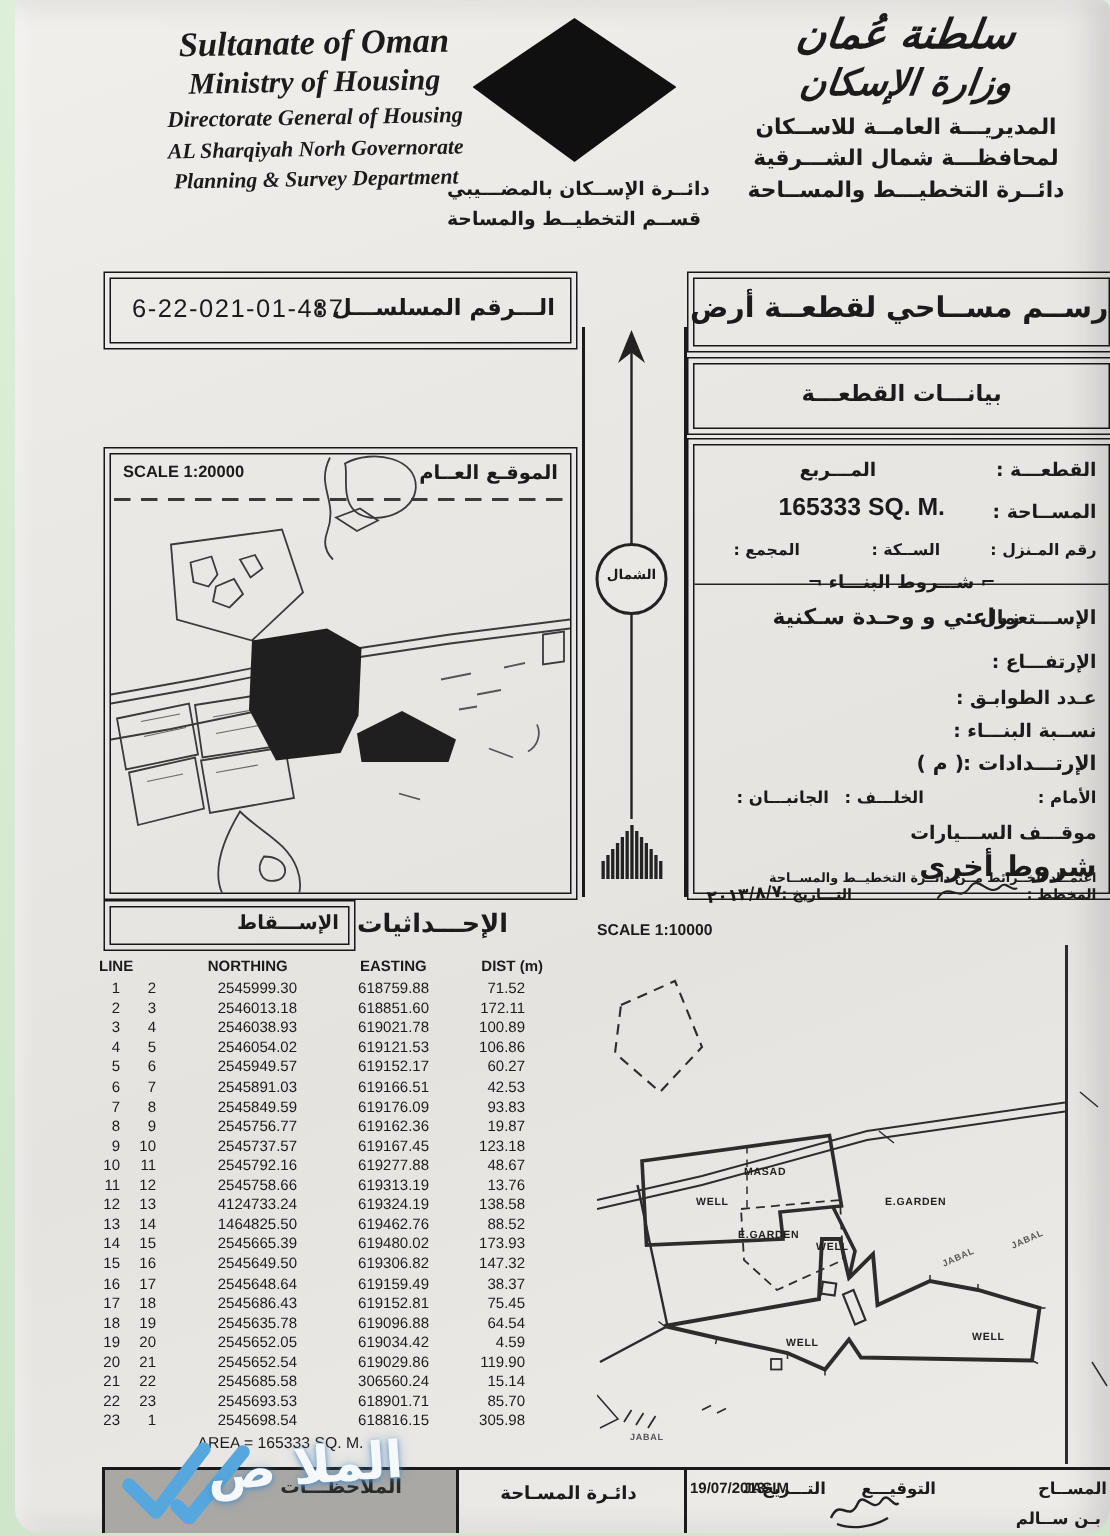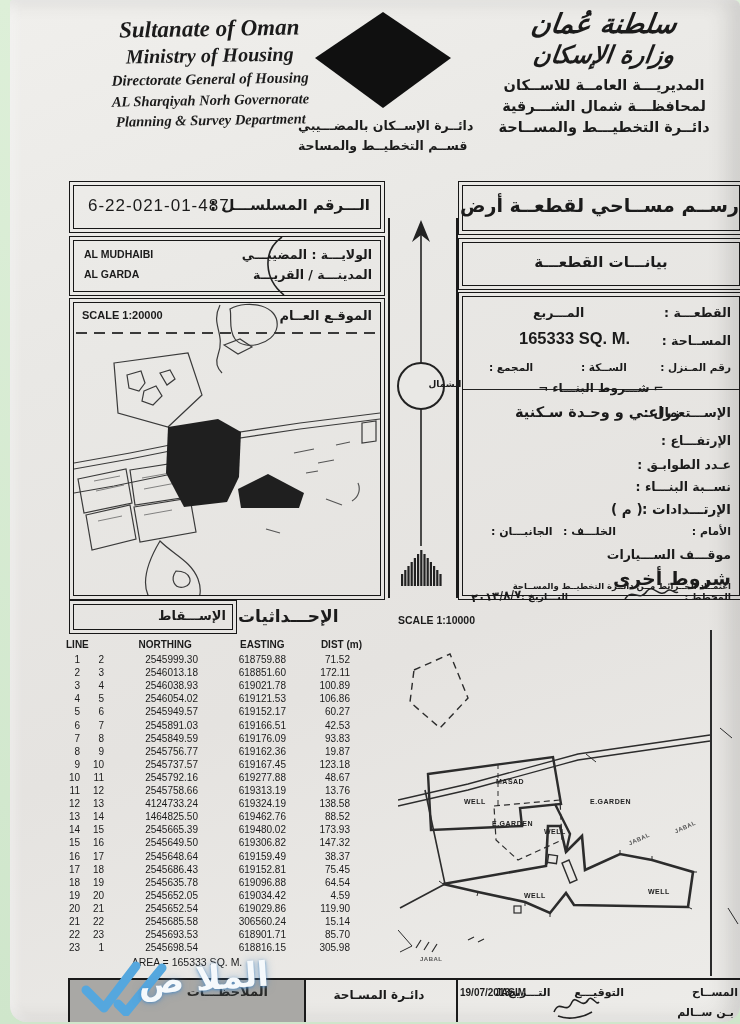--- a/index.html
+++ b/index.html
@@ -57,29 +57,20 @@
       <div style="font-size:14.5px;margin-top:6px;line-height:21px;">المديريـــة العامــة للاســكان</div>
       <div style="font-size:14.5px;line-height:21px;">لمحافظـــة شمال الشـــرقية</div>
       <div style="font-size:14.5px;line-height:21px;">دائــرة التخطيـــط والمســاحة</div>
     </div>
 
     <div class="dbox" style="left:63px;top:185px;width:306px;height:42px;">
       <span class="fld" style="left:14px;top:10px;font-size:17px;letter-spacing:1px;">6-22-021-01-487</span>
       <span class="fld ar" style="right:10px;top:10px;font-size:15px;">الـــرقم المسلســـل :</span>
     </div>
 
-    <div class="dbox" style="left:63px;top:240px;width:306px;height:50px;">
-      <span class="fld" style="left:10px;top:7px;font-size:10.5px;font-weight:700;">AL MUDHAIBI</span>
-      <span class="fld" style="left:10px;top:27px;font-size:10.5px;font-weight:700;">AL GARDA</span>
-      <svg class="abs" style="left:186px;top:-4px;" width="26" height="58" viewBox="0 0 26 58">
-          <path d="M22,0 C2,14 4,42 24,58" fill="none" stroke="#222" stroke-width="1.6"></path>
-        </svg>
-      <span class="fld ar" style="right:8px;top:6px;font-size:12.5px;">الولايـــة : المضيبـــي</span>
-      <span class="fld ar" style="right:8px;top:26px;font-size:12.5px;">المدينـــة / القريـــة</span>
-    </div>
 
     <div class="dbox" style="left:63px;top:302px;width:306px;height:292px;">
       <span class="fld" style="left:8px;top:6px;font-size:11px;font-weight:700;">SCALE 1:20000</span>
       <span class="fld ar" style="right:8px;top:5px;font-size:13px;">الموقـع العــام</span>
       <svg class="abs" style="left:0;top:0;" width="306" height="292" viewBox="0 0 306 292">
         <g stroke="#3a3a3a" fill="none" stroke-width="1.2">
           <line x1="2" y1="30" x2="304" y2="30" stroke-dasharray="11 7" stroke-width="2"></line>
           <path d="M146,2 C136,22 152,30 144,52 C141,60 144,66 148,70"></path>
           <path d="M156,6 C174,-4 206,2 203,24 C200,42 170,48 161,36 C154,27 158,12 156,6 Z"></path>
           <path d="M150,42 l16,-6 12,8 -14,7 Z"></path>
@@ -116,21 +107,21 @@
             <rect x="27" y="336" width="2.2" height="32"></rect>
           <rect x="30.2" y="332" width="2.2" height="36"></rect>
             <rect x="33.4" y="336" width="2.2" height="32"></rect>
           <rect x="36.6" y="340" width="2.2" height="28"></rect>
             <rect x="39.8" y="344" width="2.2" height="24"></rect>
           <rect x="43" y="348" width="2.2" height="20"></rect>
             <rect x="46.2" y="352" width="2.2" height="16"></rect>
           <rect x="49.4" y="356" width="2.2" height="12"></rect>
         </g>
       </svg>
-      <span class="abs ar" style="left:8px;top:161px;width:46px;text-align:center;font-size:9px;padding-left:24px;">الشمال</span>
+      <span class="abs ar" style="left:8px;top:161px;width:46px;text-align:center;font-size:9px;">الشمال</span>
     </div>
 
     <div class="dbox" style="left:452px;top:185px;width:276px;height:44px;">
       <span class="fld ar" style="right:0;left:0;top:8px;text-align:center;font-size:19px;">رســم مســاحي لقطعــة أرض</span>
     </div>
     <div class="dbox" style="left:452px;top:242px;width:276px;height:42px;">
       <span class="fld ar" style="right:0;left:0;top:10px;text-align:center;font-size:15px;">بيانـــات القطعـــة</span>
     </div>
 
     <div class="dbox ar" style="left:452px;top:296px;width:276px;height:298px;font-size:12.5px;">

